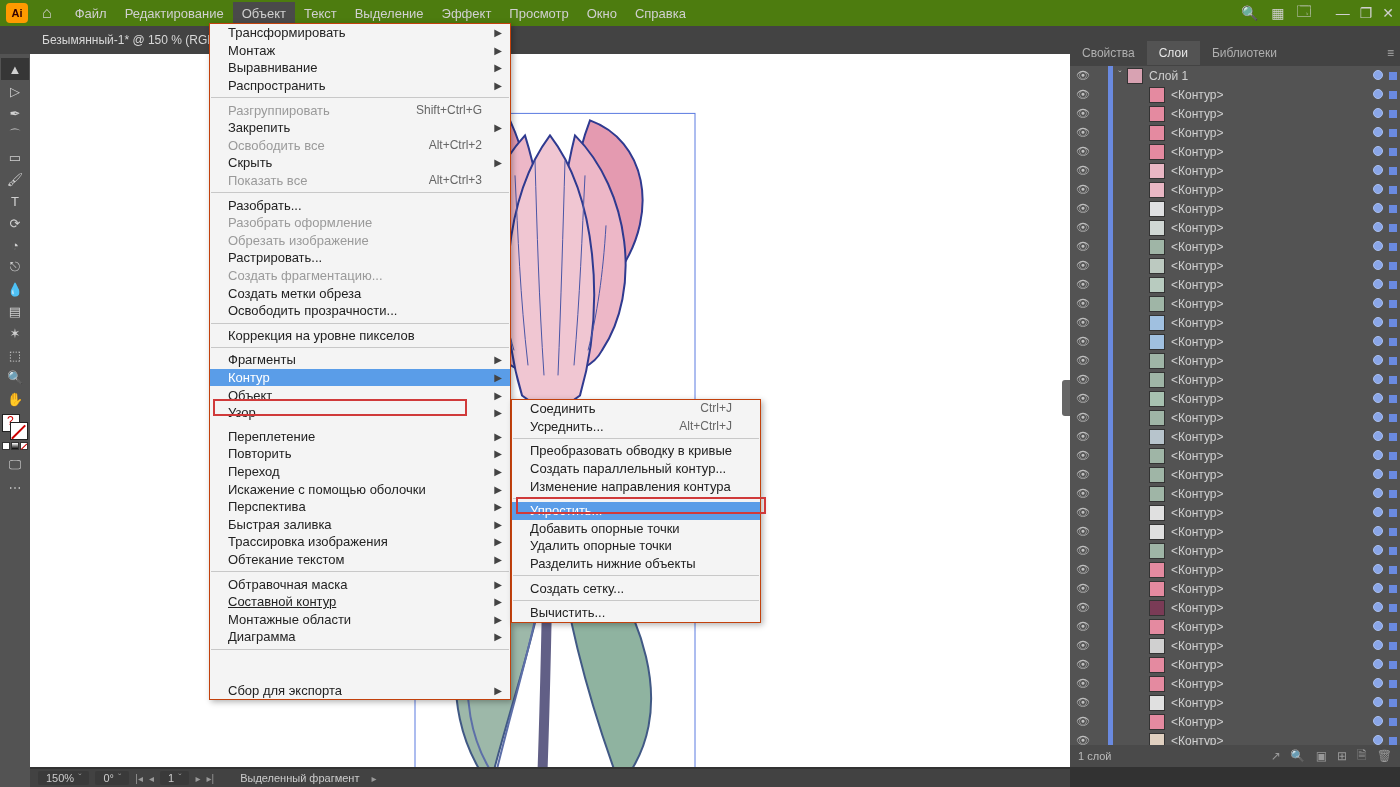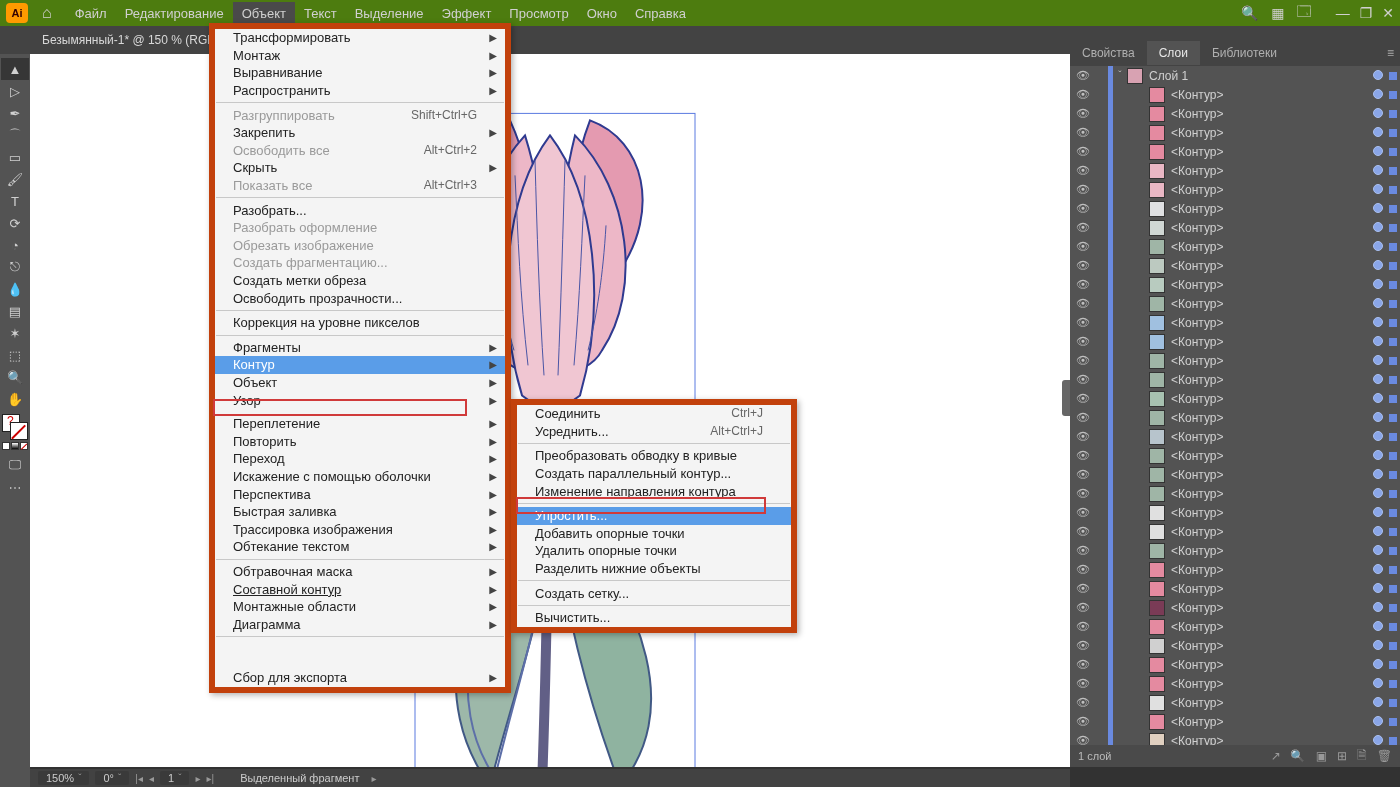--- a/index.html
+++ b/index.html
@@ -26,21 +26,21 @@
 .sw-fill::after{content:"?";color:#c00;font-size:12px;position:absolute;left:4px;top:-1px;}
 .sw-stroke { position: absolute; width: 18px; height: 18px; background: #fff; border: 1px solid #222; right: 0; bottom: 0; }
 .sw-stroke::after{content:"";position:absolute;width:120%;height:2px;background:#c00;top:50%;left:-10%;transform:rotate(-45deg);}
 .mini-sw-row{display:flex;gap:1px;margin-top:2px;}
 .mini-sw{width:8px;height:8px;border:1px solid #333;}
 .mini-sw.w{background:#fff;}
 .mini-sw.g{background:linear-gradient(#fff,#000);}
 .mini-sw.n{background:#fff;position:relative;}
 .mini-sw.n::after{content:"";position:absolute;width:140%;height:1px;background:#c00;top:50%;left:-20%;transform:rotate(-45deg);}
 
-.dropdown { position: absolute; background: #f4f4f4; border: 6px solid #c2410c; box-shadow: 2px 2px 6px rgba(0,0,0,.3); font-size: 13px; color: #222; }
+.dropdown { position: absolute; background: #f4f4f4; border: 1px solid #c2410c; box-shadow: 2px 2px 6px rgba(0,0,0,.3); font-size: 13px; color: #222; }
 .dropdown .dd-item { padding: 1px 28px 1px 18px; display: flex; justify-content: space-between; align-items: center; height: 17.6px; line-height: 17px; white-space: nowrap; }
 .dropdown .dd-item.disabled { color: #9a9a9a; text-align: right; }
 .dropdown .dd-item .shortcut { color: #666; font-size: 12px; margin-left: 30px; }
 .dropdown .dd-item .arrow { position: absolute; right: 8px; font-size: 10px; color: #444; }
 .dropdown .dd-sep { height: 1px; background: #c8c8c8; margin: 3px 1px; }
 .dropdown .dd-item.hl { background: #5a9de8; color: #fff; }
 .hl-box { position: absolute; border: 2px solid #d03a3a; pointer-events: none; }
 
 .right-panels { position: absolute; top: 40px; right: 0; width: 330px; bottom: 20px; background: #535353; display: flex; flex-direction:column; }
 .panel-tabs { display: flex; height: 26px; background: #434343; font-size: 12px; color: #b0b0b0; align-items: center; }
@@ -211,20 +211,23 @@
     <div class="dd-sep"></div>
     <div class="dd-item" style="position: relative;">
       <span>Разобрать...</span>
     </div>
     <div class="dd-item disabled" style="position: relative;">
       <span>Разобрать оформление</span>
     </div>
     <div class="dd-item disabled" style="position: relative;">
       <span>Обрезать изображение</span>
     </div>
+    <div class="dd-item" style="position: relative;">
+      <span>Растрировать...</span>
+    </div>
     <div class="dd-item disabled" style="position: relative;">
       <span>Создать фрагментацию...</span>
     </div>
     <div class="dd-item" style="position: relative;">
       <span>Создать метки обреза</span>
     </div>
     <div class="dd-item" style="position: relative;">
       <span>Освободить прозрачности...</span>
     </div>
     <div class="dd-sep"></div>
@@ -299,21 +302,21 @@
     </div>
     <div class="dd-sep"></div>
     <div class="dd-item" style="position: relative; margin-top: 32px;">
       <span>Сбор для экспорта</span>
       <span class="arrow">▶</span>
     </div>
   </div>
 
 <div class="hl-box" style="left:213px; top:399px; width:254px; height:17px;"></div>
 
-<div class="dropdown" id="dd-path" style="left:511px; top:399px; width:286px;">
+<div class="dropdown" id="dd-path" style="left:511px; top:399px; width:250px;">
     <div class="dd-item" style="position: relative;">
       <span>Соединить</span>
       <span class="shortcut">Ctrl+J</span>
     </div>
     <div class="dd-item" style="position: relative;">
       <span>Усреднить...</span>
       <span class="shortcut">Alt+Ctrl+J</span>
     </div>
     <div class="dd-sep"></div>
     <div class="dd-item" style="position: relative;">

